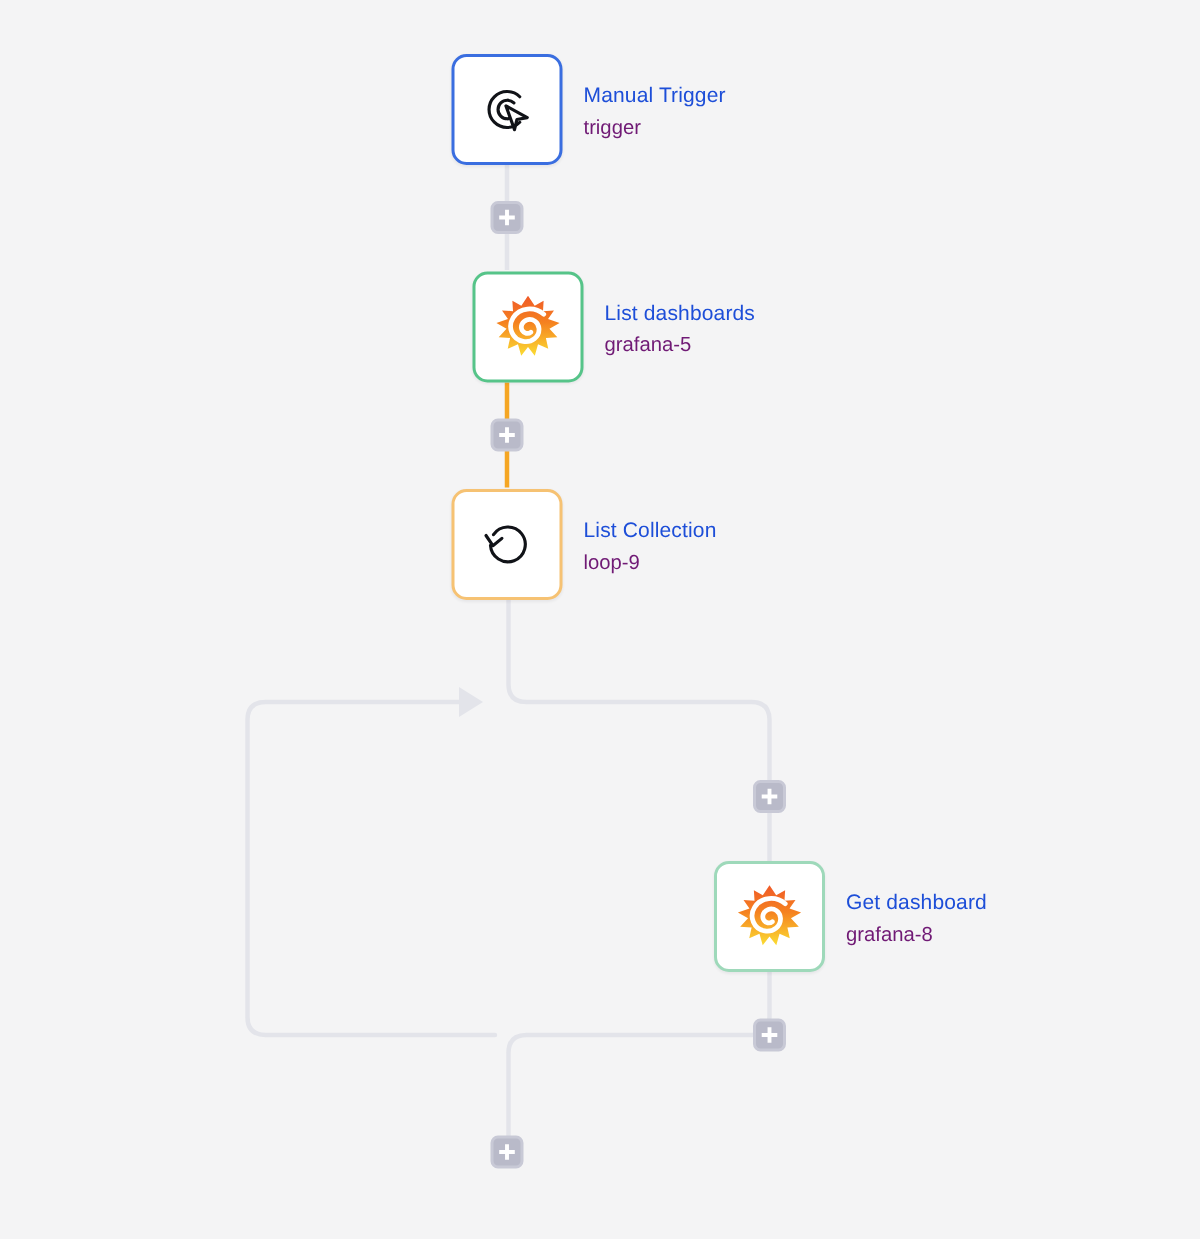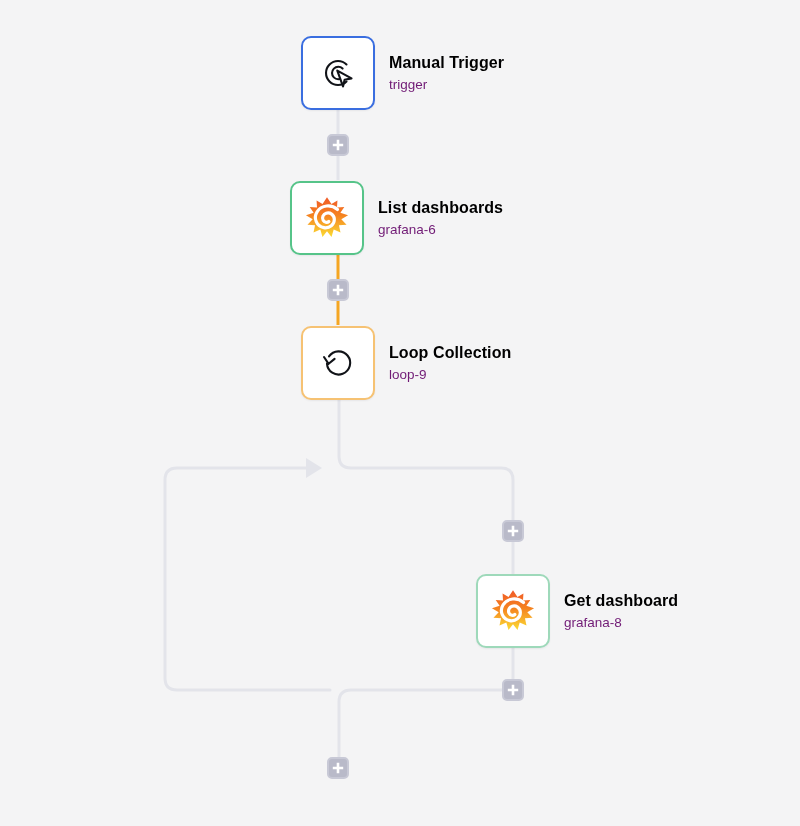--- a/index.html
+++ b/index.html
@@ -52,23 +52,23 @@
   .node-box.amber    { border-color: #f6c273; }
 
   .node-labels {
     margin-left: 14px;
     display: flex;
     flex-direction: column;
     justify-content: center;
     white-space: nowrap;
   }
   .node-title {
-    font-size: 16px;
-    font-weight: bold;
-    color: #000000;
+    font-size: 14px;
+    font-weight: normal;
+    color: #1d4ed8;
     line-height: 20px;
     letter-spacing: 0.1px;
   }
   .node-sub {
     font-size: 13.5px;
     color: #701a75;
     line-height: 19px;
     margin-top: 2px;
   }
 
@@ -119,21 +119,21 @@
 
         <path d="M21.3,19.6 L35.5,27.4 L28.6,28.7 L27.0,35.4 Z" fill="#ffffff" stroke="#111318" stroke-width="2.1" stroke-linejoin="round"></path>
       </svg>
     </div>
     <div class="node-labels">
       <div class="node-title">Manual Trigger</div>
       <div class="node-sub">trigger</div>
     </div>
   </div>
 
-  <div class="node" style="left:290px; top:181px;justify-content:center;">
+  <div class="node" style="left:315px; top:181px;justify-content:center;">
     <div class="node-box green">
       <svg class="icon-svg" width="46" height="46" viewBox="0 0 64 64">
         <defs>
           <linearGradient id="gfg1" x1="0" y1="0" x2="0" y2="1">
             <stop offset="0%" stop-color="#f05a28"></stop>
             <stop offset="45%" stop-color="#f58220"></stop>
             <stop offset="100%" stop-color="#fbdc33"></stop>
           </linearGradient>
         </defs>
 
@@ -143,33 +143,33 @@
                  L12.1,33.6 L2.7,28.2 L13.4,24.6 L7.9,16.6 L18.1,17.4 L17.5,7.6
                  L25.8,12.4 Z"></path>
 
         <path fill="none" stroke="#ffffff" stroke-width="4.4" stroke-linecap="round" d="M46.6,20.2 C38.0,12.6 24.2,13.8 18.2,23.4 C12.6,32.4 17.6,43.6 27.6,45.4
                  C35.6,46.8 42.6,41.0 42.2,33.6 C41.9,27.6 36.2,23.6 30.8,25.4
                  C26.6,26.8 24.6,31.6 26.6,35.2 C28.2,38.1 32.2,38.9 34.6,36.8"></path>
       </svg>
     </div>
     <div class="node-labels">
       <div class="node-title">List dashboards</div>
-      <div class="node-sub">grafana-6</div>
+      <div class="node-sub">grafana-5</div>
     </div>
   </div>
 
   <div class="node" style="left:301px; top:326px;">
     <div class="node-box amber">
       <svg class="icon-svg" width="44" height="44" viewBox="0 0 44 44">
         <path d="M13.0,15.4 A11.6,11.6 0 1 1 11.0,22.6" fill="none" stroke="#111318" stroke-width="2.1" stroke-linecap="round"></path>
         <path d="M8.0,16.0 L12.6,22.8 L18.6,17.9" fill="none" stroke="#111318" stroke-width="2.1" stroke-linecap="round" stroke-linejoin="round"></path>
       </svg>
     </div>
     <div class="node-labels">
-      <div class="node-title">Loop Collection</div>
+      <div class="node-title">List Collection</div>
       <div class="node-sub">loop-9</div>
     </div>
   </div>
 
   <div class="node" style="left:476px; top:574px;">
     <div class="node-box greenlt">
       <svg class="icon-svg" width="46" height="46" viewBox="0 0 64 64">
         <defs>
           <linearGradient id="gfg2" x1="0" y1="0" x2="0" y2="1">
             <stop offset="0%" stop-color="#f05a28"></stop>

